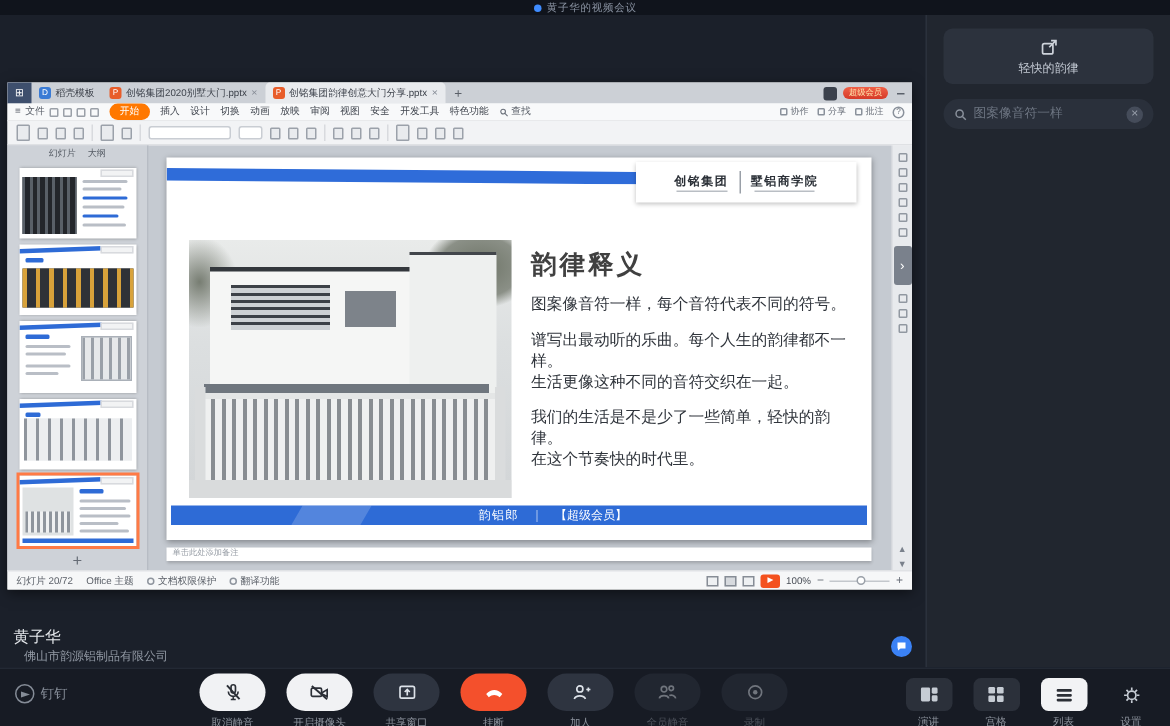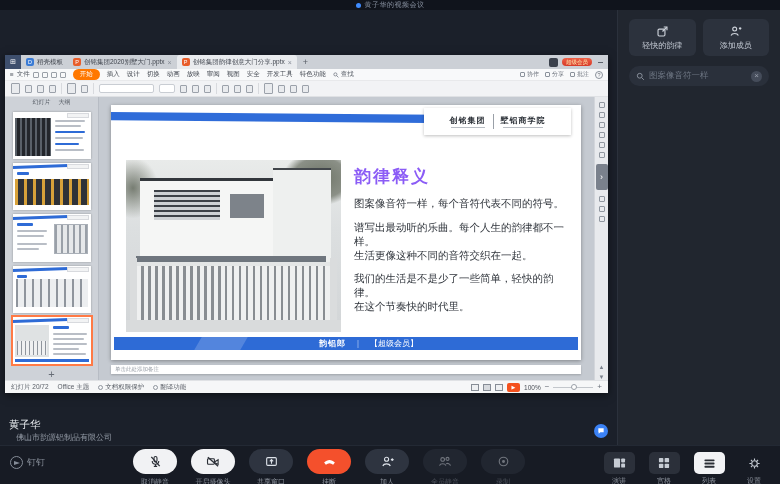--- a/index.html
+++ b/index.html
@@ -124,29 +124,29 @@
                 background:repeating-linear-gradient(180deg,#3c4147 0 2px,#cdd1d4 2px 5px); }
   .ph-win2 { position:absolute; left:104px; top:34px; width:34px; height:24px; background:#7d838a; }
   .ph-band { position:absolute; left:10px; top:96px; width:190px; height:9px; background:#6f767e; }
   .ph-gate { position:absolute; left:8px; bottom:12px; width:199px; height:58px; background:#eceded;
              border-top:4px solid #e4e6e6;
              background-image:repeating-linear-gradient(90deg,rgba(84,90,97,.65) 0 2.5px,#eff0f0 2.5px 7px); }
   .ph-post { position:absolute; bottom:12px; width:7px; height:62px; background:#dadcdd; }
   .ph-ground { position:absolute; left:0; bottom:0; width:100%; height:12px; background:#d9dbdc; }
 
   .slide-text { position:absolute; left:243px; right:14px; top:60px; }
-  .slide-title { font-size:17px; font-weight:bold; color:#8b5cf6; letter-spacing:2px; margin-bottom:9px; }
+  .slide-title { font-size:17px; font-weight:bold; color:#404040; letter-spacing:2px; margin-bottom:9px; }
   .para { font-size:10.5px; line-height:1.32; color:#30353c; }
   .pgap { margin-top:10px; }
 
   .slide-footer { position:absolute; left:3px; right:3px; bottom:10px; height:13px; background:#2e6bd6;
                   display:flex; align-items:center; justify-content:center; gap:8px; color:#fff; font-size:8px; }
   .slide-footer::before { content:""; position:absolute; left:18%; top:0; width:10%; height:100%;
                   background:rgba(255,255,255,.18); transform:skewX(-30deg); }
-  .foot-logo { font-weight:bold; letter-spacing:1px;margin-left:45px; }
+  .foot-logo { font-weight:normal; letter-spacing:1px;margin-left:45px; }
   .foot-div { opacity:.7; }
 
   .notes-bar { position:absolute; left:12px; top:268px; width:470px; height:9px; background:#fff;
                font-size:5.5px; color:#9aa0a8; line-height:9px; padding-left:4px;
                box-shadow:0 1px 2px rgba(0,0,0,.2); }
 
   .right-rail { position:absolute; top:42px; right:0; bottom:13px; width:14px; background:#e8eaed;
                 border-left:1px solid #d3d6db; display:flex; flex-direction:column; align-items:center;
                 gap:4px; padding-top:5px; }
   .rail-ic { width:6px; height:6px; border:1px solid #9198a1; border-radius:1px; }
@@ -471,28 +471,20 @@
   <div class="sidebar">
     <div class="side-actions">
       <div class="side-btn">
         <svg width="13" height="13" viewBox="0 0 16 16" fill="none" stroke="currentColor" stroke-width="1.4">
           <rect x="2.5" y="5" width="8.5" height="8.5" rx="1.5"></rect>
             <path d="M9.5 2.5H13.5V6.5"></path>
             <path d="M13.2 2.8L8 8"></path>
         </svg>
         <span class="lbl">轻快的韵律</span>
       </div>
-      <div class="side-btn">
-        <svg width="13" height="13" viewBox="0 0 16 16" fill="none" stroke="currentColor" stroke-width="1.4">
-          <circle cx="7" cy="5" r="2.4"></circle>
-            <path d="M2.5 13c1.2-3.4 7.8-3.4 9 0"></path>
-            <path d="M12.2 4.2h3M13.7 2.7v3"></path>
-        </svg>
-        <span class="lbl">添加成员</span>
-      </div>
     </div>
     <div class="search-box">
       <svg width="9" height="9" viewBox="0 0 12 12">
           <circle cx="5" cy="5" r="3.2" fill="none" stroke="#8a919c" stroke-width="1.3"></circle>
           <line x1="7.5" y1="7.5" x2="10.5" y2="10.5" stroke="#8a919c" stroke-width="1.3"></line>
         </svg>
       <span class="search-ph">图案像音符一样</span>
       <span class="clear-btn">×</span>
     </div>
     <div></div>

